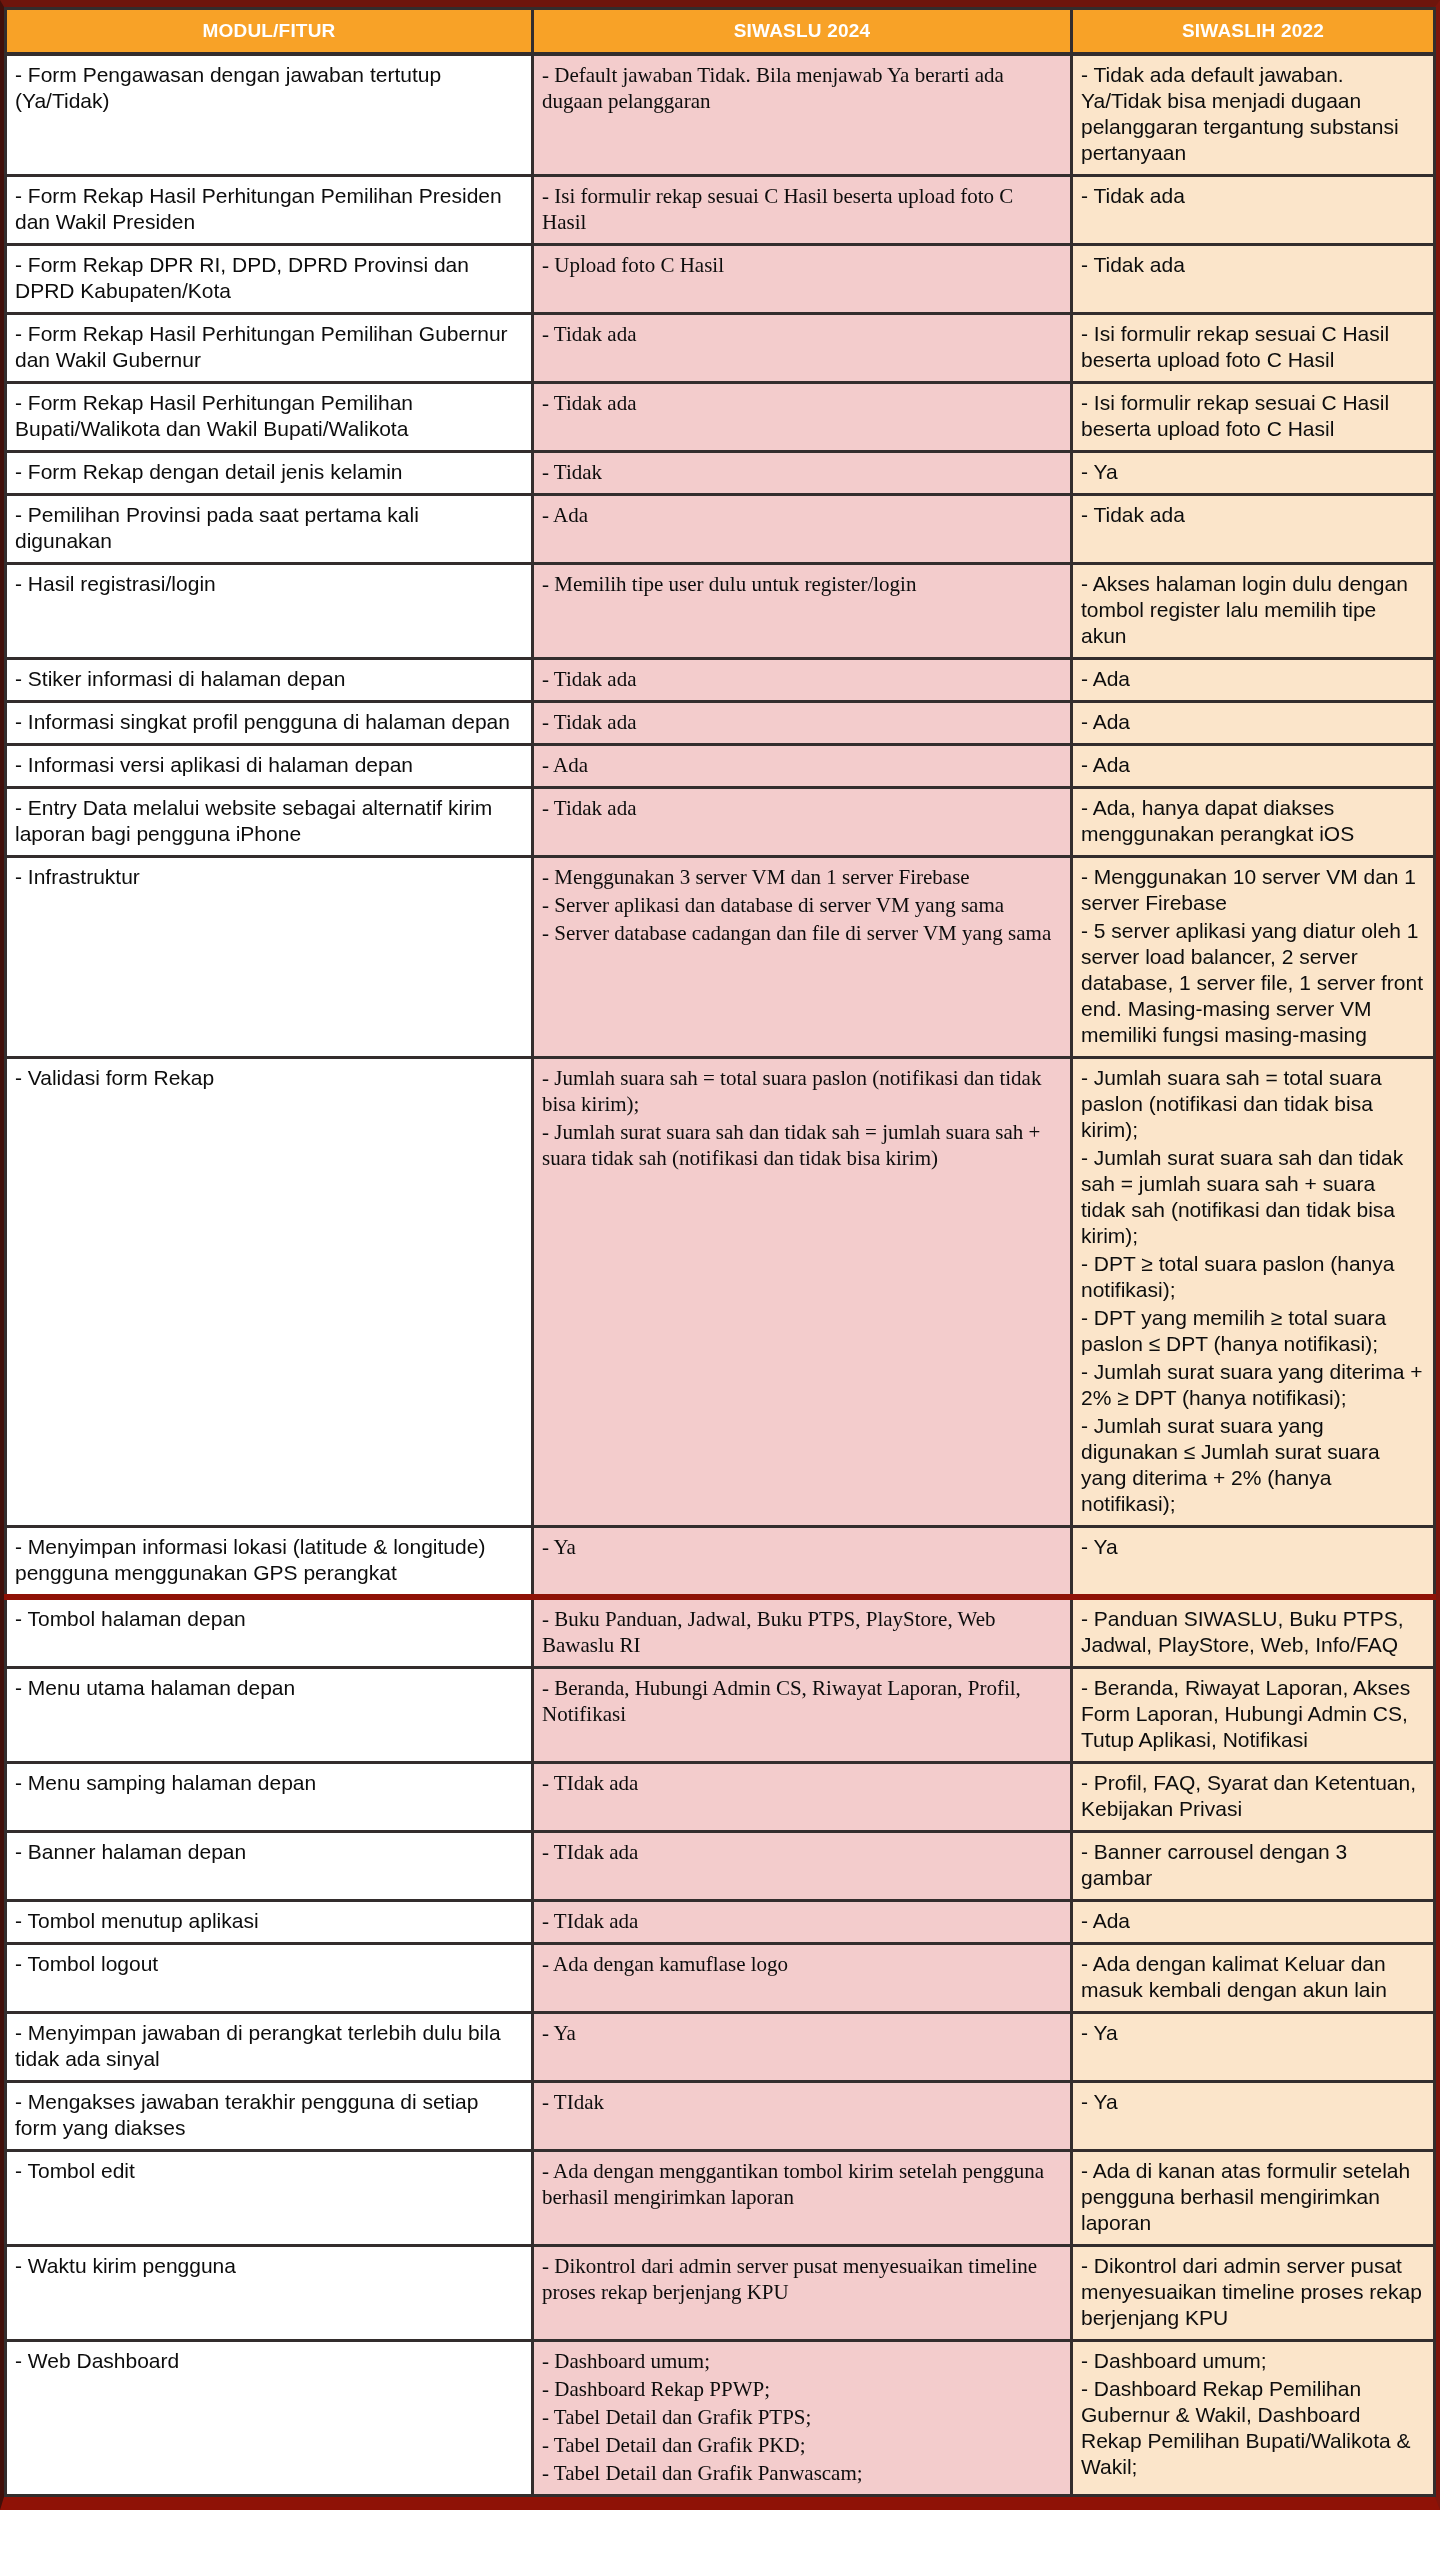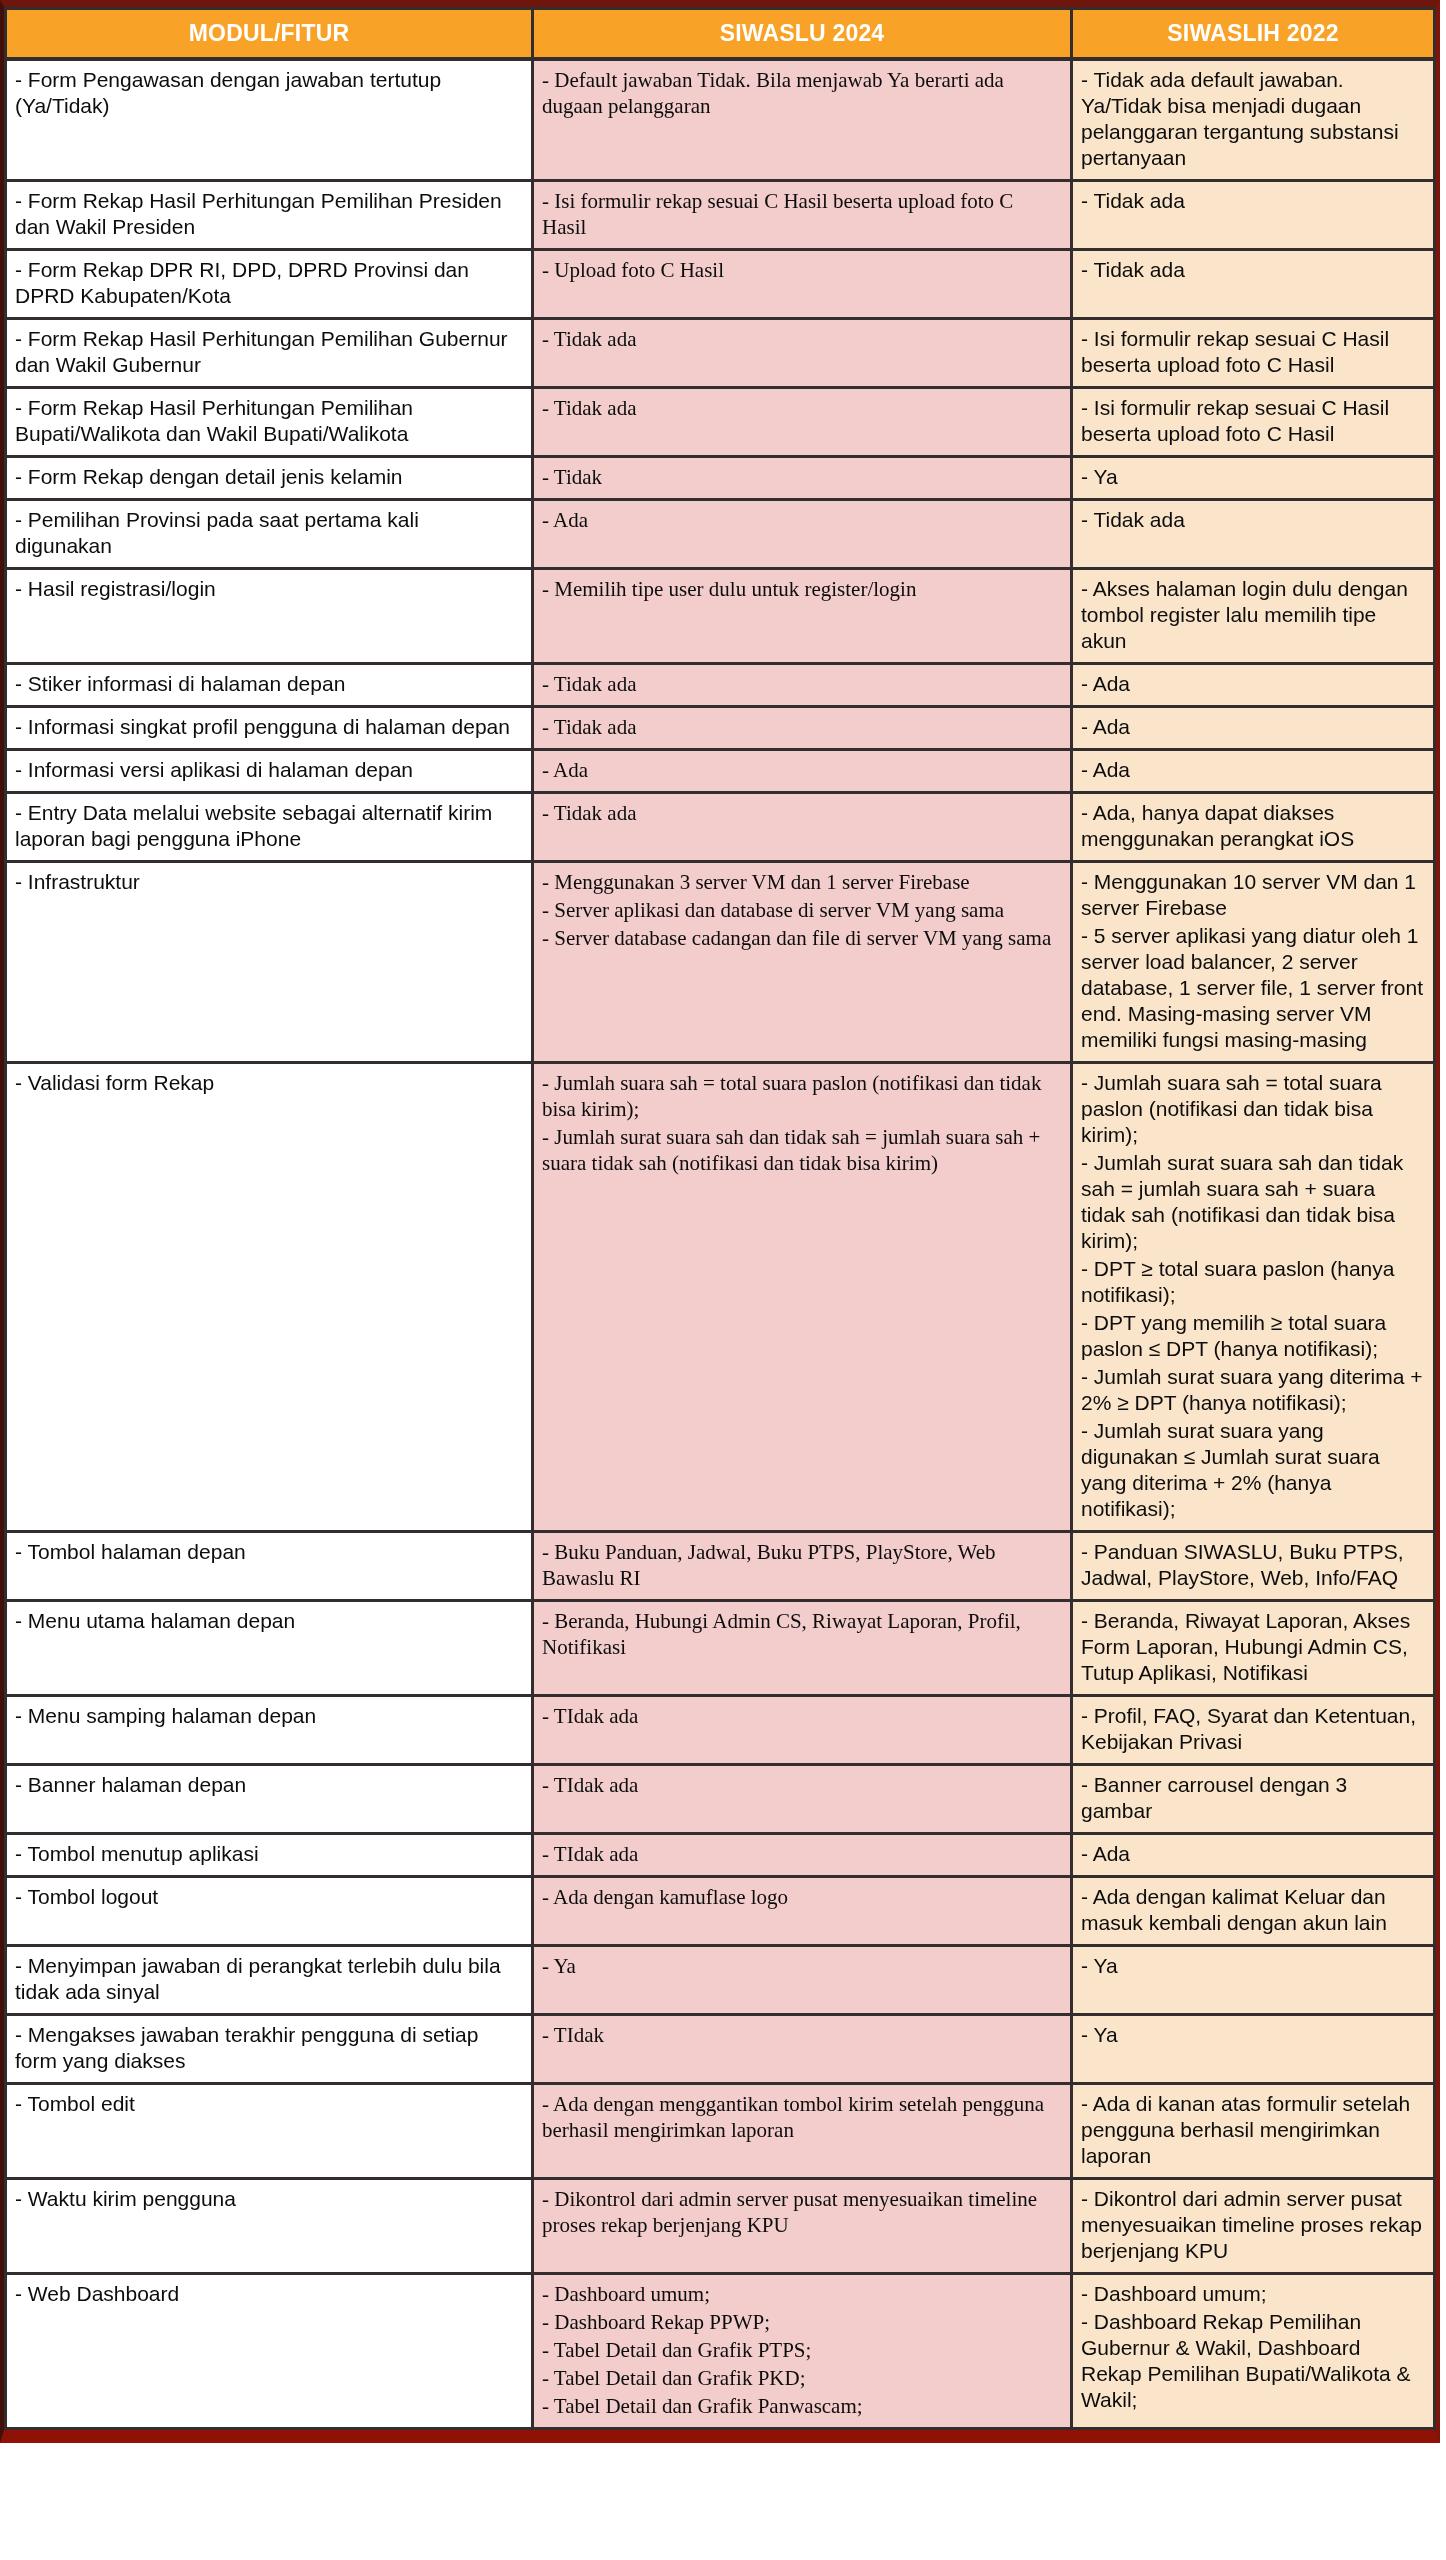--- a/index.html
+++ b/index.html
@@ -26,21 +26,21 @@
     background:#FFFFFF;
   }
   table.cmp{
     width:100%;
     border-collapse:collapse;
     table-layout:fixed;
   }
   table.cmp th{
     background:var(--header-bg);
     color:var(--header-text);
-    font-size:23px;
+    font-size:19px;
     font-weight:700;
     text-align:center;
     padding:10px 6px;
     border:3px solid var(--grid);
     border-bottom-width:4px;
     letter-spacing:0.2px;
   }
   table.cmp td{
     border:3px solid var(--grid);
     vertical-align:top;
@@ -232,20 +232,31 @@
             </td>
             <td class="c-siwaslih">
               <div class="para"><span class="seg">- Jumlah suara sah = total suara paslon (notifikasi dan tidak bisa kirim);</span></div>
               <div class="para"><span class="seg">- Jumlah surat suara sah dan tidak sah = jumlah suara sah + suara tidak sah (notifikasi dan tidak bisa kirim);</span></div>
               <div class="para"><span class="seg b">- DPT ≥ total suara paslon (hanya notifikasi);</span></div>
               <div class="para"><span class="seg b">- DPT yang memilih ≥ total suara paslon ≤ DPT (hanya notifikasi);</span></div>
               <div class="para"><span class="seg b">- Jumlah surat suara yang diterima + 2% ≥ DPT (hanya notifikasi);</span></div>
               <div class="para"><span class="seg b">- Jumlah surat suara yang digunakan ≤ Jumlah surat suara yang diterima + 2% (hanya notifikasi);</span></div>
             </td>
           </tr>
+          <tr class="divider-after">
+            <td class="c-modul">
+              <div class="para"><span class="seg">- Menyimpan informasi lokasi (latitude &amp; longitude) pengguna menggunakan GPS perangkat</span></div>
+            </td>
+            <td class="c-siwaslu">
+              <div class="para"><span class="seg">- Ya</span></div>
+            </td>
+            <td class="c-siwaslih">
+              <div class="para"><span class="seg">- Ya</span></div>
+            </td>
+          </tr>
           <tr>
             <td class="c-modul">
               <div class="para"><span class="seg">- Tombol halaman depan</span></div>
             </td>
             <td class="c-siwaslu">
               <div class="para"><span class="seg">- Buku Panduan, Jadwal, Buku PTPS, PlayStore, Web Bawaslu RI</span></div>
             </td>
             <td class="c-siwaslih">
               <div class="para"><span class="seg b">- Panduan SIWASLU, Buku PTPS, Jadwal, PlayStore, Web, Info/FAQ</span></div>
             </td>

